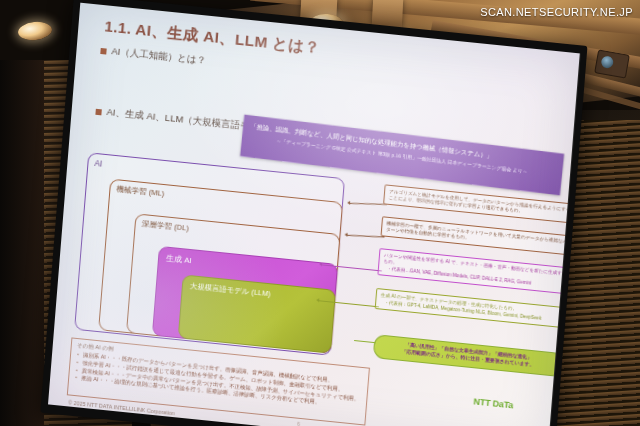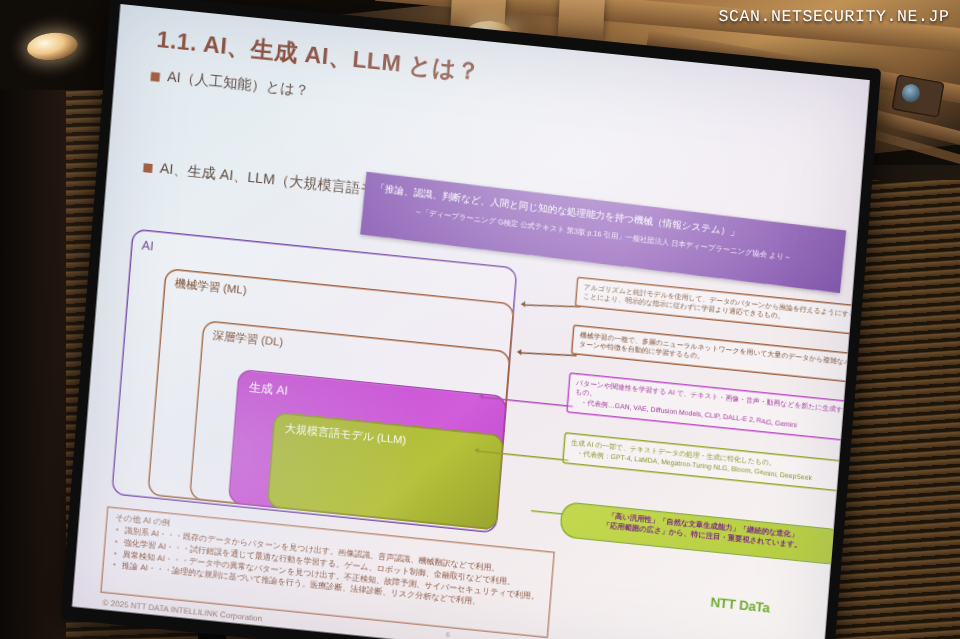--- a/index.html
+++ b/index.html
@@ -113,21 +113,21 @@
   .other li{font-size:5.4px;color:#8d5a46;line-height:1.45;list-style:none;position:relative;padding-left:7px;}
   .other li:before{content:"\2022";position:absolute;left:1px;color:#b08a76;}
   .other ul{margin:0;padding:0;}
 
   .copy{position:absolute;left:20px;top:396px;font-size:5.4px;color:#9b8074;}
   .pageno{position:absolute;left:250px;top:394px;font-size:5px;color:#b8a196;}
   .ntt{position:absolute;left:424px;top:352px;font-size:9px;font-weight:bold;color:#6fae2f;letter-spacing:-.2px;}
 
   
   .wm{position:absolute;right:7px;top:6px;color:#fff;font-size:11px;letter-spacing:.4px;
-      text-shadow:0 1px 2px rgba(0,0,0,.7);font-family:Liberation Mono, monospace;}
+      text-shadow:0 1px 2px rgba(0,0,0,.7);font-family:Liberation Sans, sans-serif;}
   .blurlite{filter:blur(.18px);}
 </style>
 </head>
 <body>
 
 <div id="stage">
 
   <div class="room">
     <div class="ceiling"></div>
     <div class="ceiling2"></div>

